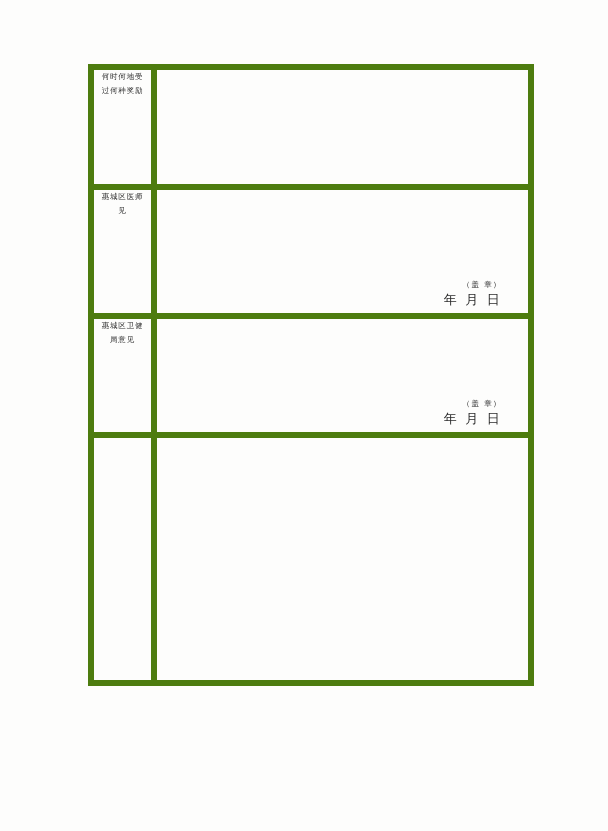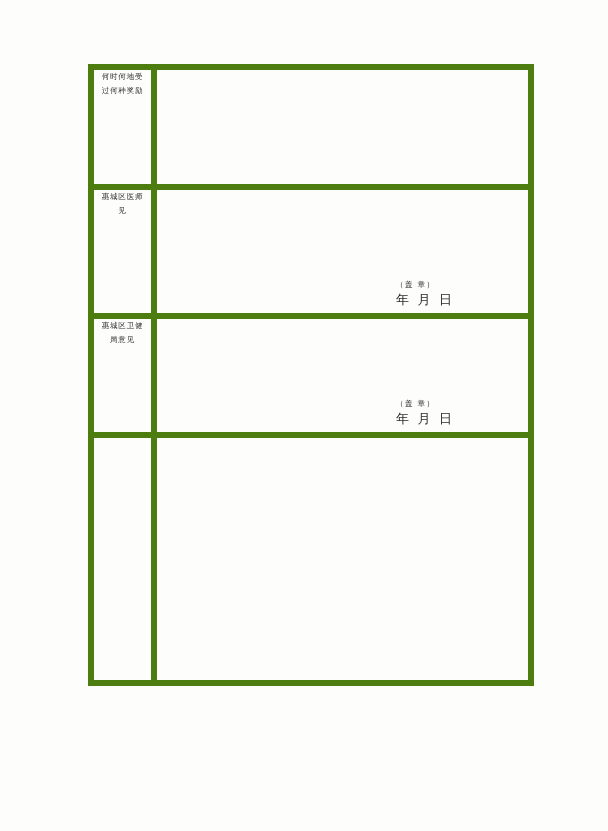--- a/index.html
+++ b/index.html
@@ -48,23 +48,23 @@
     color: #2b2b2b;
     padding: 0 2px;
     text-align: center;
     white-space: pre-line;
   }
   .content-cell {
     width: 371px;
   }
   .sign-area {
     position: absolute;
-    right: 12px;
+    right: 26px;
     bottom: 6px;
-    text-align: left;
+    text-align: right;
     width: 120px;
   }
   .seal-line {
     font-size: 7.5px;
     line-height: 15px;
     letter-spacing: 1.4px;
     color: #2b2b2b;
   }
   .date-line {
     font-size: 13px;

